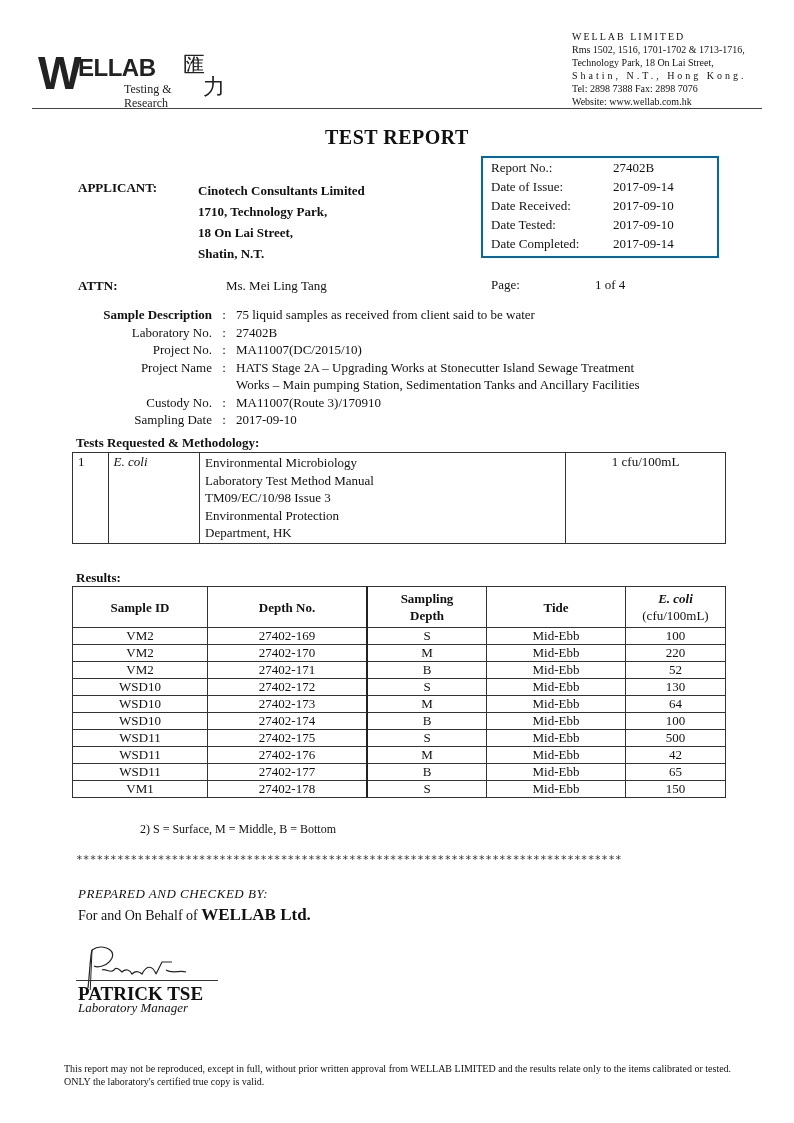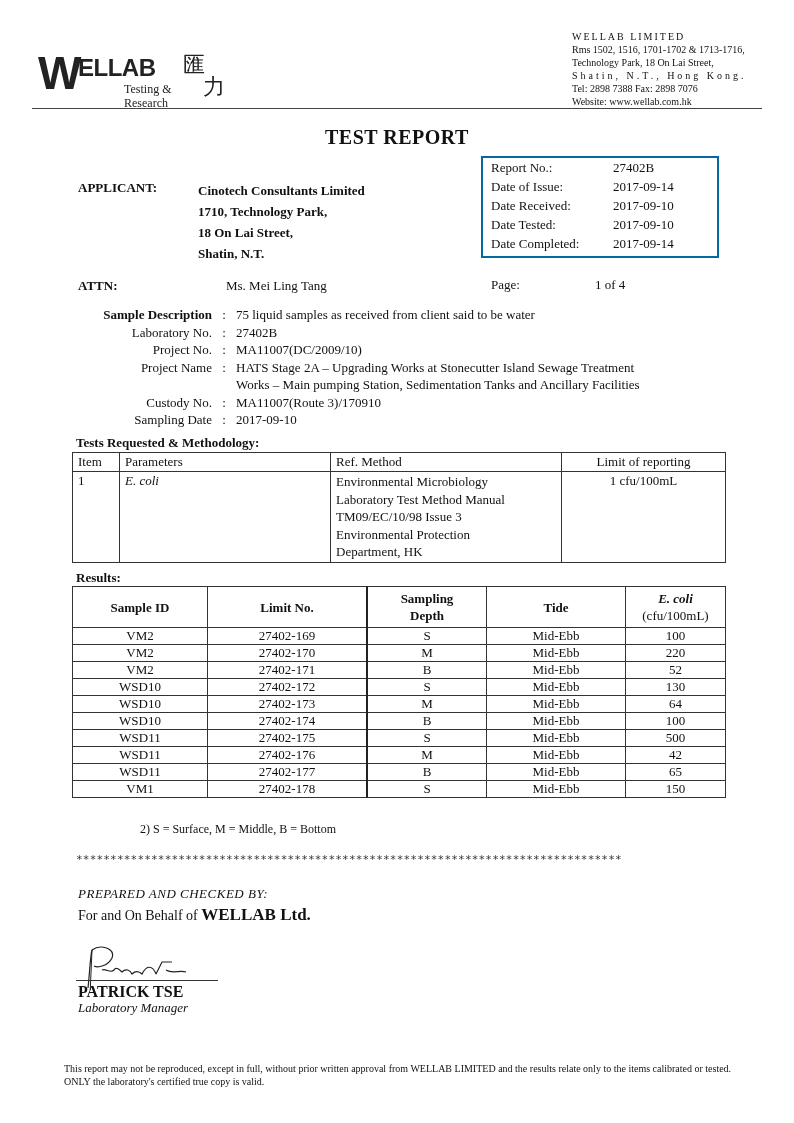--- a/index.html
+++ b/index.html
@@ -64,21 +64,21 @@
   .results .thick { border-right:2px solid #222; }
 
   .remarks { left:78px; top:822px; font-size:12px; line-height:15px; }
   .stars { left:76px; top:853px; font-size:11px; letter-spacing:0.2px; font-family:"DejaVu Sans Mono", monospace; color:#333; }
 
   .prep { left:78px; top:886px; font-style:italic; font-size:13px; letter-spacing:0.5px; }
   .behalf { left:78px; top:905px; font-size:14px; }
   .behalf b { font-size:17px; }
   .sig { left:76px; top:940px; width:150px; height:50px; }
   .sig-line { left:76px; top:980px; width:142px; border-top:1px solid #333; }
-  .signer { left:78px; top:983px; font-weight:bold; font-size:16px; }
+  .signer { left:78px; top:983px; font-weight:bold; font-size:19px; }
   .role { left:78px; top:1000px; font-style:italic; font-size:13px; }
 
   .foot { left:36px; top:1062px; width:740px; font-size:10px; line-height:13px;margin-left:28px; }
 </style>
 </head>
 <body>
 
 <div class="abs logo">
   <span class="bigw">W</span>
   <span class="ellab">ELLAB</span>
@@ -131,21 +131,21 @@
     <span class="v">75 liquid samples as received from client said to be water</span>
   </div>
   <div class="r">
     <span class="k">Laboratory No.</span>
     <span class="c">:</span>
     <span class="v">27402B</span>
   </div>
   <div class="r">
     <span class="k">Project No.</span>
     <span class="c">:</span>
-    <span class="v">MA11007(DC/2009/10)</span>
+    <span class="v">MA11007(DC/2015/10)</span>
   </div>
   <div class="r">
     <span class="k">Project Name</span>
     <span class="c">:</span>
     <span class="v">HATS Stage 2A – Upgrading Works at Stonecutter Island Sewage Treatment</span>
   </div>
   <div class="r">
     <span class="k"></span>
     <span class="c"></span>
     <span class="v">Works – Main pumping Station, Sedimentation Tanks and Ancillary Facilities</span>
@@ -158,47 +158,41 @@
   <div class="r">
     <span class="k">Sampling Date</span>
     <span class="c">:</span>
     <span class="v">2017-09-10</span>
   </div>
 </div>
 
 <div class="abs sec-title tests-title">Tests Requested &amp; Methodology:</div>
 <table class="tests">
   <tbody>
-      <tr>
-    <th style="width:36px">Item</th>
-    <th style="width:200px">Parameters</th>
-    <th style="width:220px">Ref. Method</th>
-    <th class="lim">Limit of reporting</th>
-  </tr>
   <tr>
     <td>1</td>
     <td style="font-style:italic">E. coli</td>
     <td style="line-height:17.5px">
       <div>Environmental Microbiology</div>
       <div>Laboratory Test Method Manual</div>
       <div>TM09/EC/10/98 Issue 3</div>
       <div>Environmental Protection</div>
       <div>Department, HK</div>
     </td>
     <td class="lim">1 cfu/100mL</td>
   </tr>
 </tbody>
   </table>
 
 <div class="abs sec-title results-title">Results:</div>
 <table class="results">
   <thead>
     <tr>
       <th style="width:126px">Sample ID</th>
-      <th style="width:150px" class="thick">Limit No.</th>
+      <th style="width:150px" class="thick">Depth No.</th>
       <th style="width:110px">
         <div>Sampling</div>
         <div>Depth</div>
       </th>
       <th style="width:130px">Tide</th>
       <th>
         <div style="font-style:italic">E. coli</div>
         <div style="font-weight:normal">(cfu/100mL)</div>
       </th>
     </tr>

